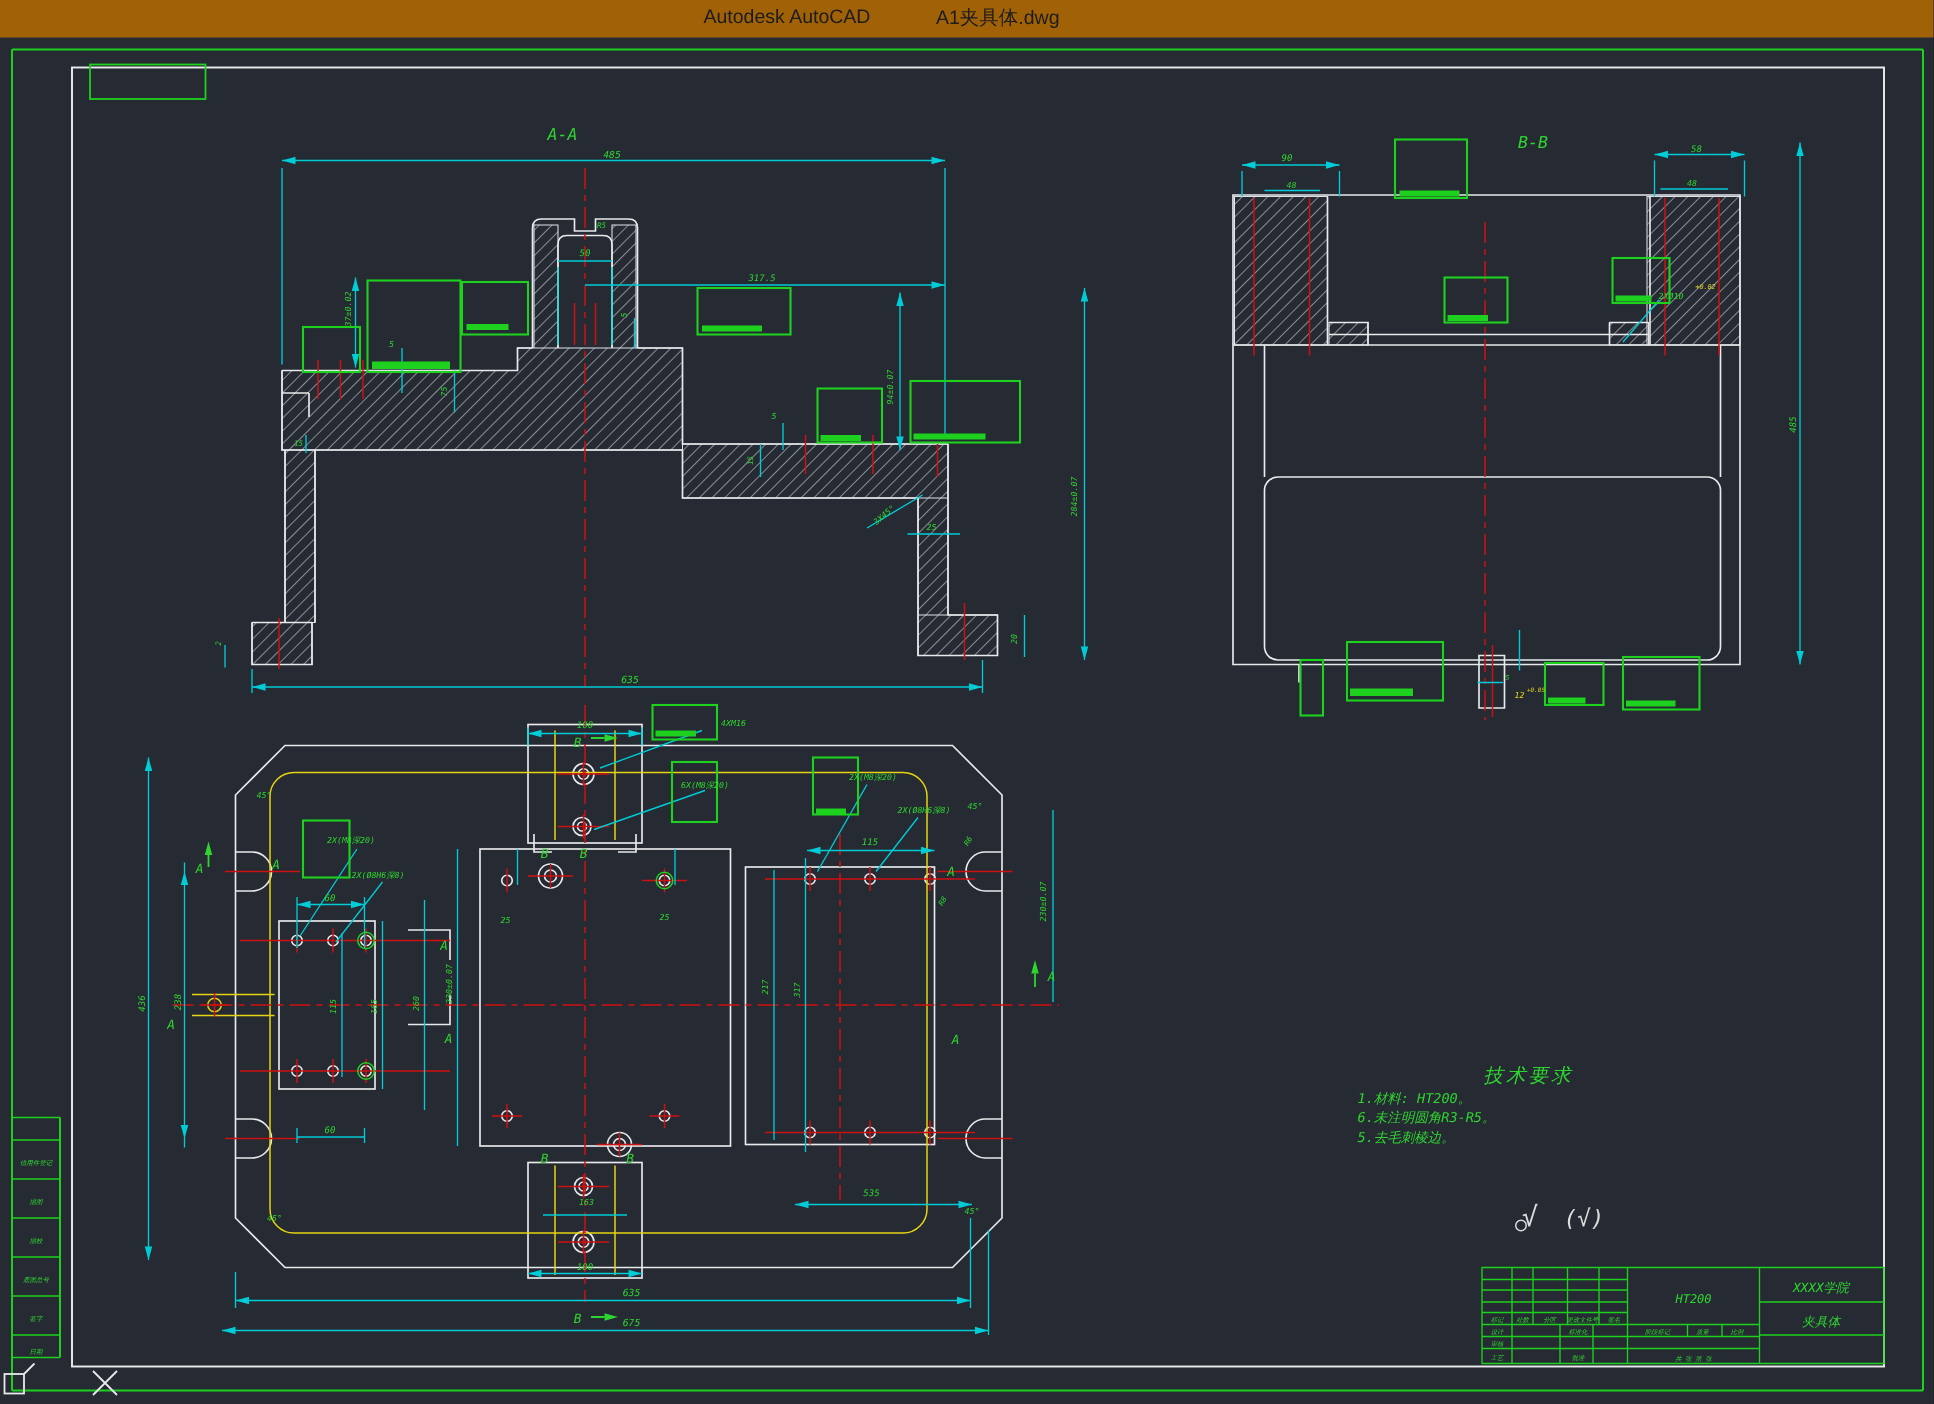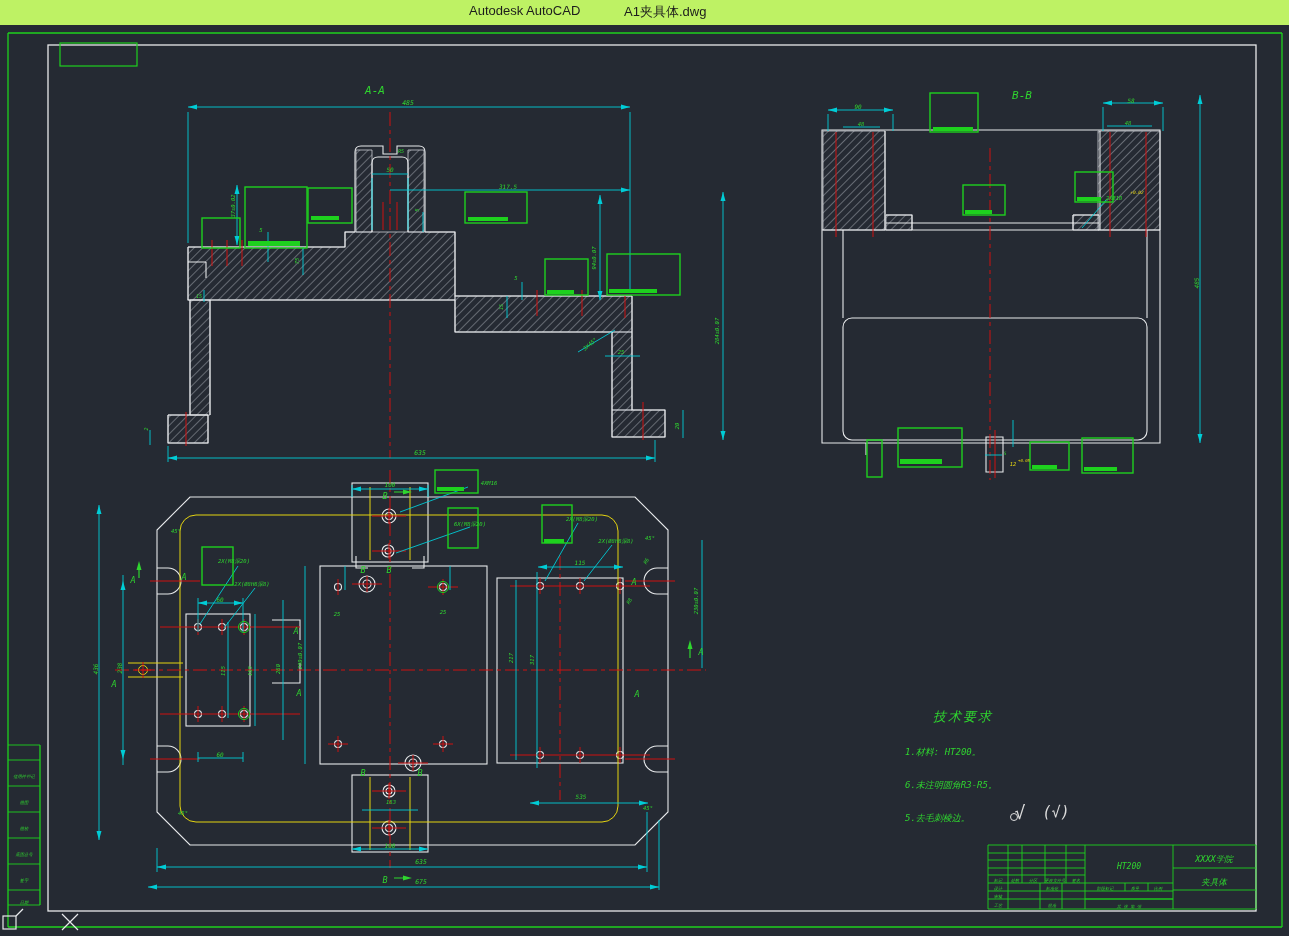--- a/index.html
+++ b/index.html
@@ -1,28 +1,28 @@
 <!DOCTYPE html>
 <html><head>
 <meta charset="utf-8">
 <style>
   html,body{margin:0;padding:0;background:#14171d;width:1289px;height:936px;overflow:hidden;
     font-family:"Liberation Sans",sans-serif;}
-  #titlebar{position:absolute;top:0;left:0;width:1289px;height:25px;background:#bef264;z-index:5;text-align:right;}
+  #titlebar{position:absolute;top:0;left:0;width:1289px;height:25px;background:#a16207;z-index:5;text-align:right;}
   #titlebar span{position:absolute;top:3px;font-size:13px;color:#1c1c1c;white-space:nowrap;}
   #app-title{left:469px;}
   #doc-title{left:624px;}
   #canvas-wrap{position:absolute;top:0;left:0;width:1289px;height:936px;background:#252a33;}
   svg{position:absolute;top:0;left:0;}
   .anno{font-family:"DejaVu Sans Mono","Liberation Sans",sans-serif;font-style:italic;
     dominant-baseline:central;}
   #tech-req{position:absolute;left:905px;top:708px;width:200px;color:#2fd52f;z-index:3;
     font-style:italic;font-family:"DejaVu Sans Mono","Liberation Sans",sans-serif;}
-  #tech-req .tr-title{font-size:13px;margin-left:28px;letter-spacing:2px;}
-  #tech-req .tr-item{font-size:9px;margin-top:20px;}
+  #tech-req .tr-title{font-size:13px;margin-left:28px;letter-spacing:2px;text-align:center;}
+  #tech-req .tr-item{font-size:9px;margin-top:0;}
 </style>
 </head>
 <body>
 
 <div id="canvas-wrap">
 <svg id="cad" width="1289" height="936" viewBox="0 0 1289 936">
   <defs>
     <pattern id="h" width="6" height="6" patternUnits="userSpaceOnUse" patternTransform="rotate(45)">
       <line x1="0" y1="0" x2="0" y2="6" stroke="#c9ced6" stroke-width="0.8"></line>
     </pattern>

